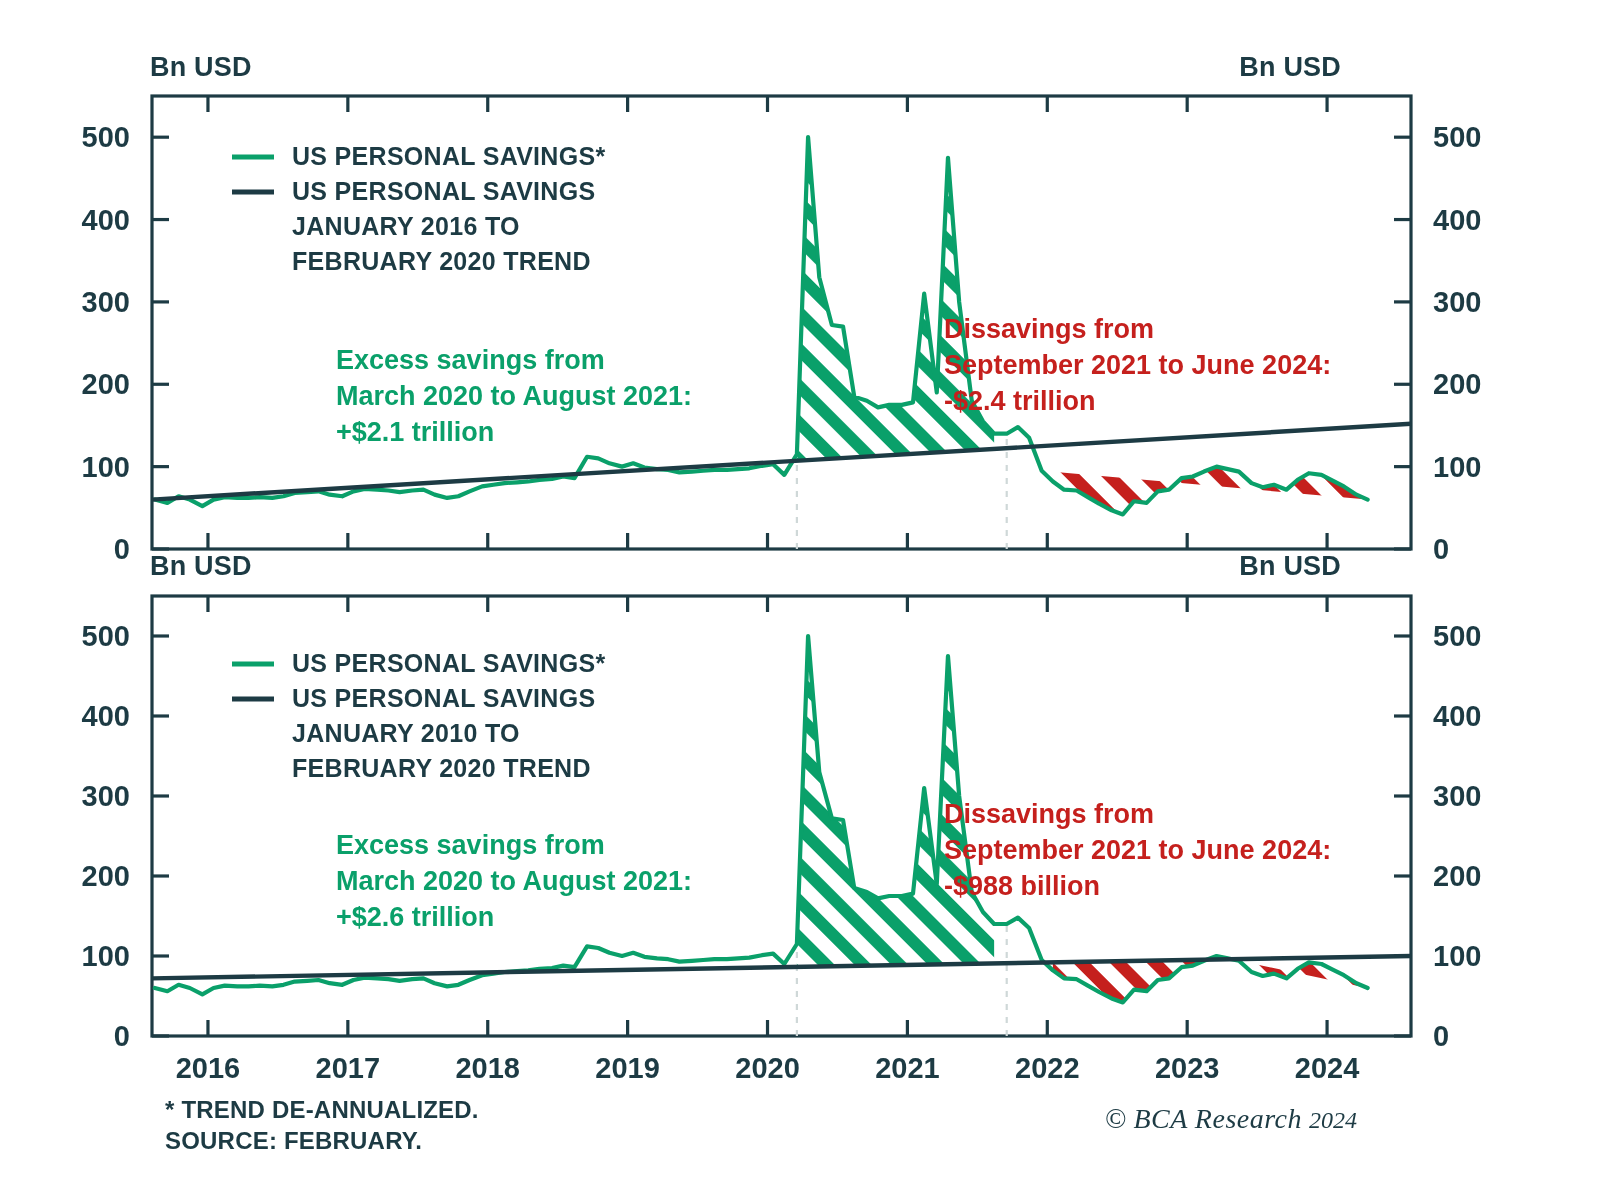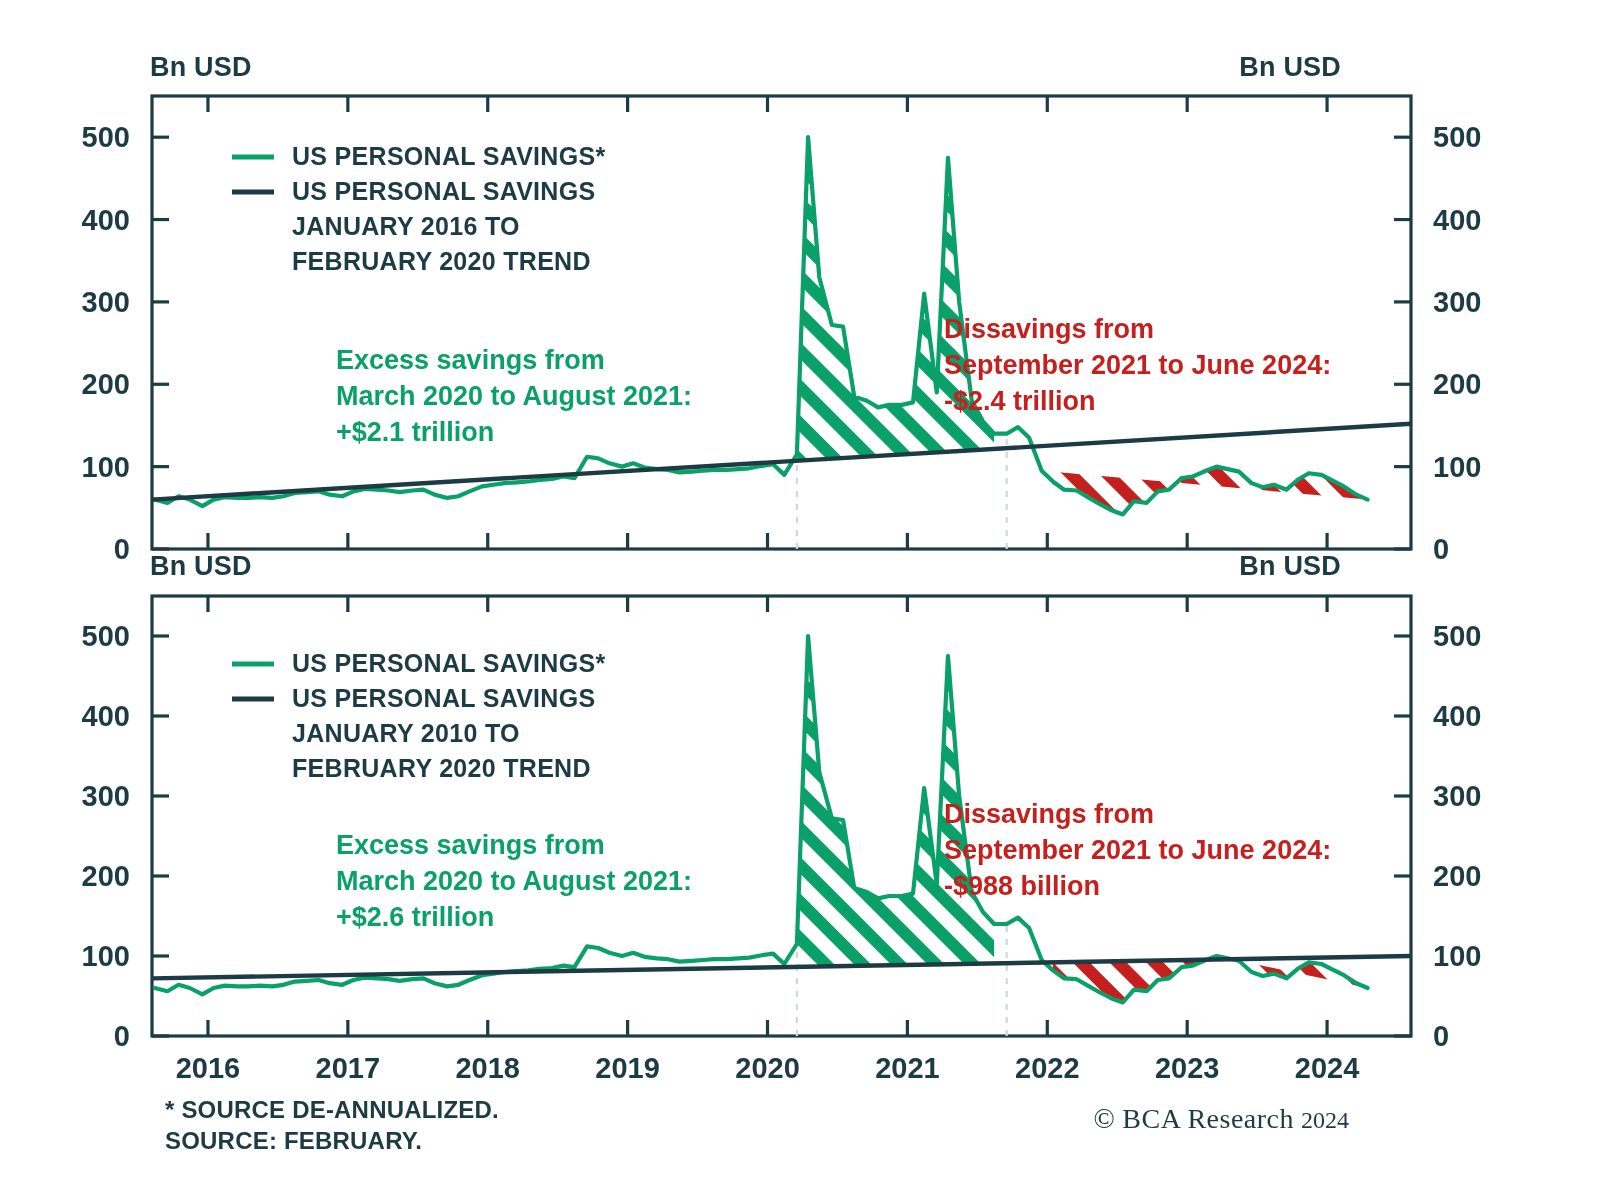--- a/index.html
+++ b/index.html
@@ -38,23 +38,23 @@
   .anno-green{font-size:27px;font-weight:700;fill:#0aa06a;}
   .anno-red{font-size:27px;font-weight:700;fill:#c5201d;}
 
   
   .footer{
     position:absolute;left:165px;top:1095px;
     font-size:24px;font-weight:700;line-height:1.28;
     color:#1d3b44;letter-spacing:.2px;
   }
   .credit{
-    position:absolute;right:167px;top:1103px;
+    position:absolute;right:159px;top:1103px;
     font-family:"Liberation Serif", serif;
-    font-size:28px;color:#1d3b44;white-space:nowrap;
+    font-size:28px;color:#1d3b44;white-space:nowrap;font-style:italic;
   }
   .credit .b{font-weight:400;letter-spacing:.5px;}
   .credit .yr{font-size:24px;}
 </style>
 </head>
 <body>
 
 <div class="page">
 
   <div class="unit-label unit-tl">Bn USD</div>
@@ -208,21 +208,21 @@
           <text x="767.5111111111238" y="1078" class="xtick" text-anchor="middle">2020</text>
           <text x="907.4000000000127" y="1078" class="xtick" text-anchor="middle">2021</text>
           <text x="1047.2888888889015" y="1078" class="xtick" text-anchor="middle">2022</text>
           <text x="1187.1777777777904" y="1078" class="xtick" text-anchor="middle">2023</text>
           <text x="1327.0666666666793" y="1078" class="xtick" text-anchor="middle">2024</text>
         </g>
     </svg>
   </div>
 
   <div class="footer">
-    <div>* SOURCE DE-ANNUALIZED.</div>
+    <div>* TREND DE-ANNUALIZED.</div>
     <div>SOURCE: FEBRUARY.</div>
   </div>
 
   <div class="credit">
     <span class="b">©</span>
     <span class="b">BCA Research</span>
     <span class="yr">2024</span>
   </div>
 
 </div>

